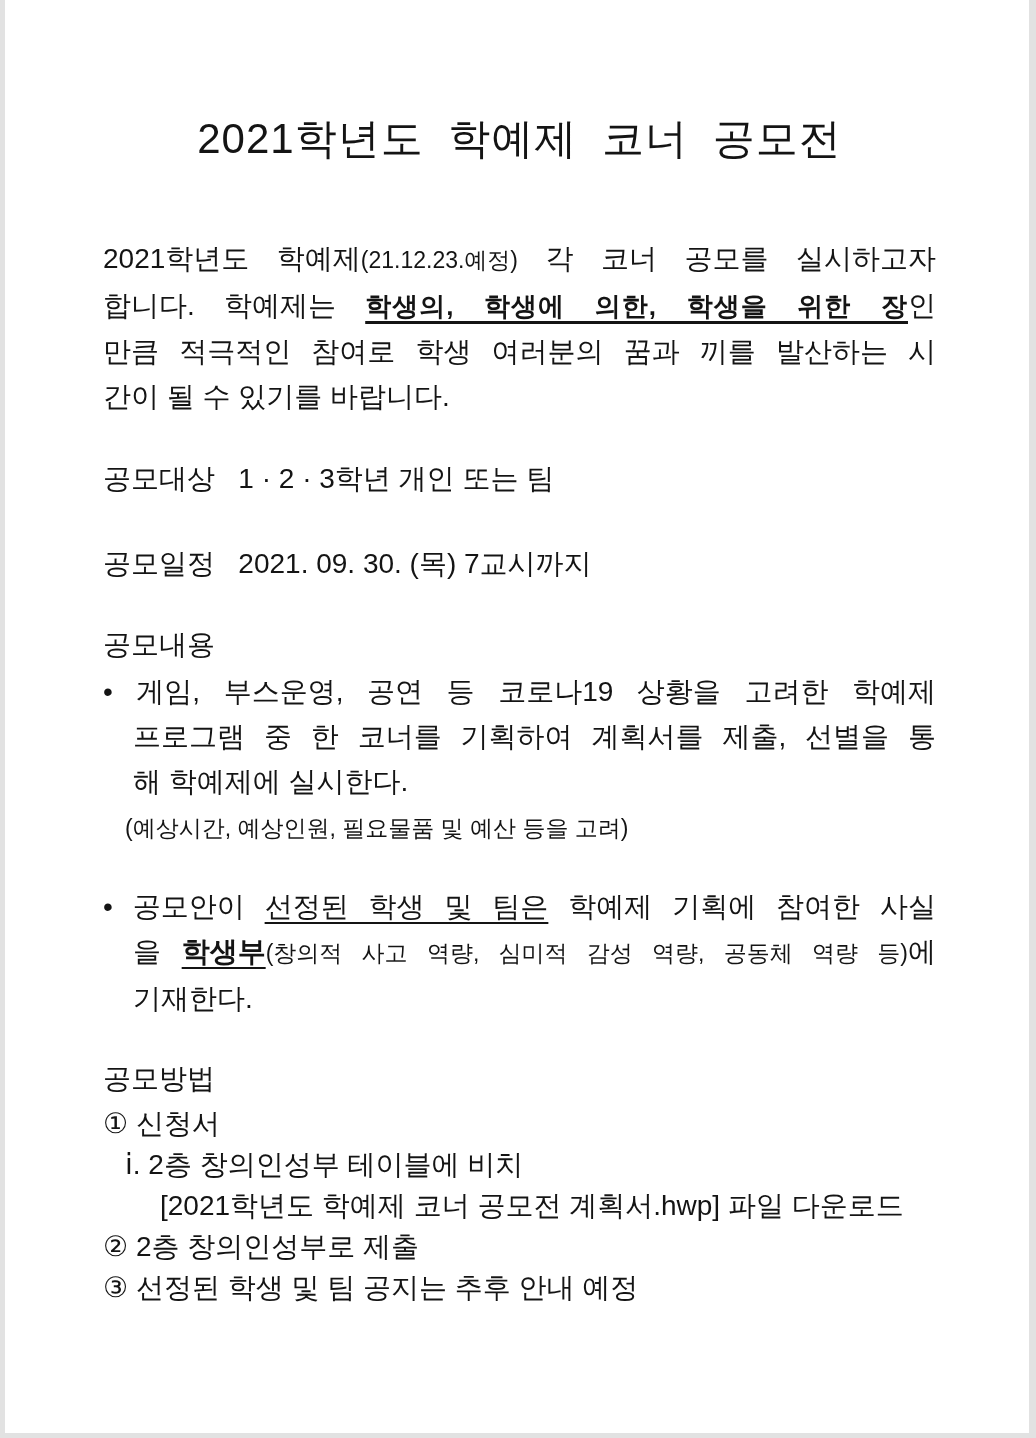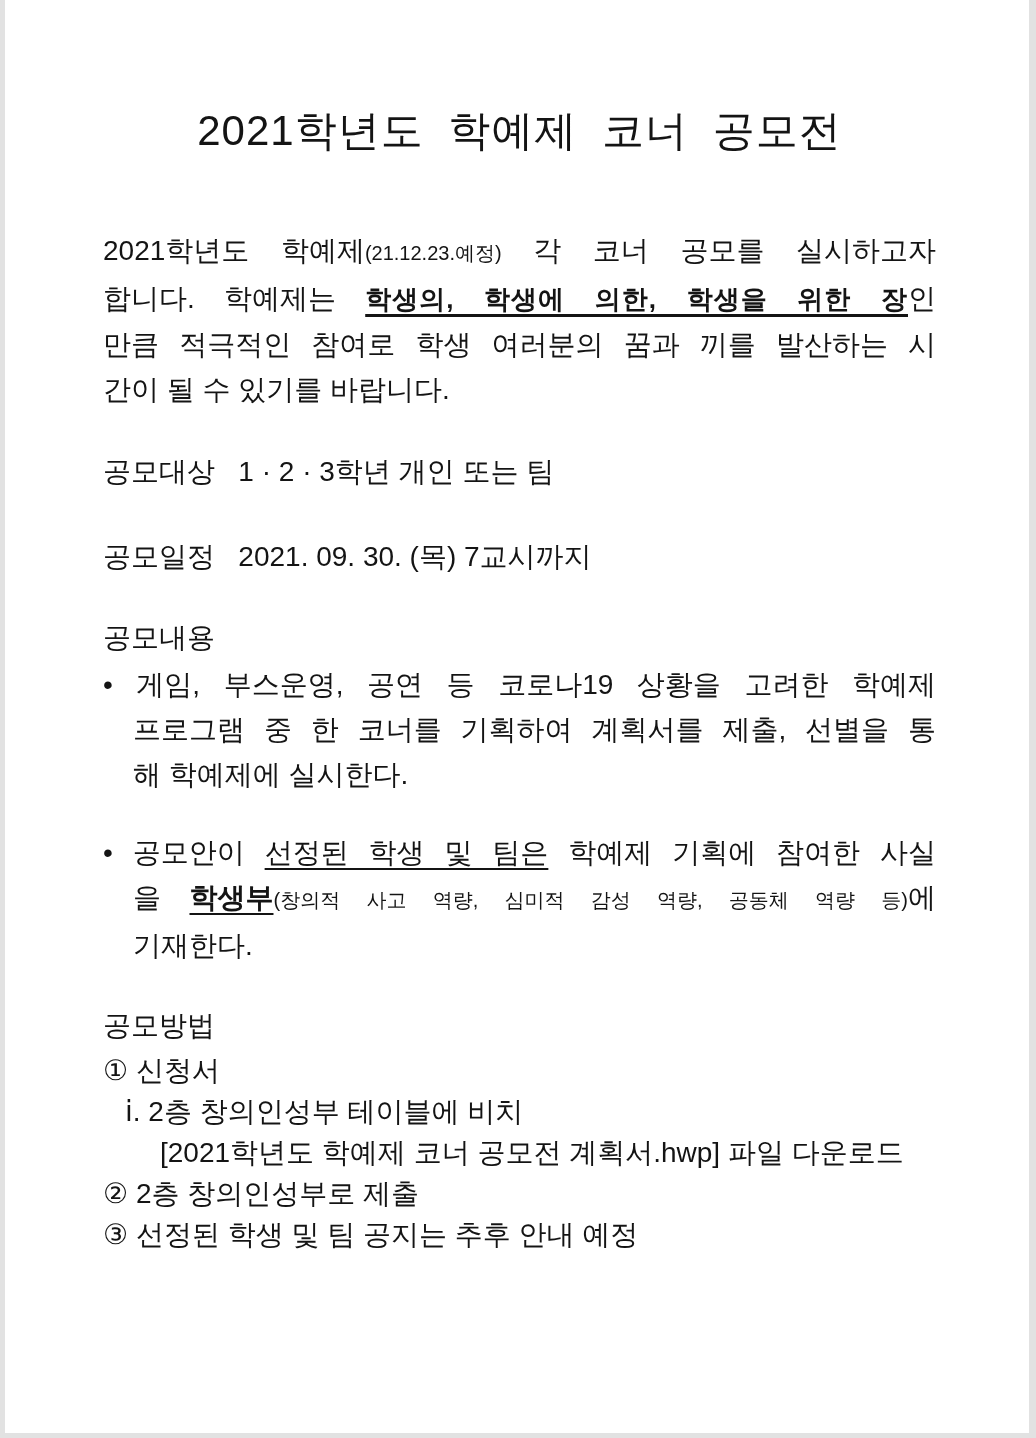--- a/index.html
+++ b/index.html
@@ -19,21 +19,21 @@
     position: absolute;
     background: #e2e2e2;
   }
   .edge-left   { left: 0; top: 0; width: 5px; height: 100%; }
   .edge-right  { right: 0; top: 0; width: 7px; height: 100%; }
   .edge-bottom { left: 0; bottom: 0; width: 100%; height: 5px; }
 
   .doc {
     position: absolute;
     left: 103px;
-    top: 0;
+    top: 8px;
     width: 833px;
   }
   .doc-title {
     margin: 106px 0 0 0;
     font-size: 42px;
     font-weight: 400;
     text-align: center;
     letter-spacing: 1px;
     word-spacing: 12px;
     line-height: 50px;
@@ -45,21 +45,21 @@
   }
   .block.tight { line-height: 41px; }
   .line { white-space: pre-wrap; }
   .line.j {
     text-align: justify;
     text-align-last: justify;
   }
   .line.hang { text-indent: -30px; }
 
   .run-n  { }
-  .run-sm { font-size: 20px; }
+  .run-sm { font-size: 23px; }
   .run-b  { font-weight: 400; }
   .run-u  {
     text-decoration: underline;
     text-underline-offset: 6px;
     text-decoration-thickness: 2px;
   }
   .run-bu {
     font-weight: 700;
     text-decoration: underline;
     text-underline-offset: 6px;
@@ -94,20 +94,23 @@
         <div class="line"><span class="run-b">공모일정</span><span class="run-n">   2021. 09. 30. (목) 7교시까지</span></div>
       </div>
       <div class="block" style="margin-top: 36px;">
         <div class="line"><span class="run-b">공모내용</span></div>
       </div>
       <div class="block" style="margin-top: 2px; padding-left: 30px;">
         <div class="line j hang"><span class="run-n">• 게임, 부스운영, 공연 등 코로나19 상황을 고려한 학예제</span></div>
         <div class="line j"><span class="run-n">프로그램 중 한 코너를 기획하여 계획서를 제출, 선별을 통</span></div>
         <div class="line"><span class="run-n">해 학예제에 실시한다.</span></div>
       </div>
+      <div class="block" style="padding-left: 22px;">
+        <div class="line"><span class="run-sm">(예상시간, 예상인원, 필요물품 및 예산 등을 고려)</span></div>
+      </div>
       <div class="block" style="margin-top: 33px; padding-left: 30px;">
         <div class="line j hang"><span class="run-n">• 공모안이 </span><span class="run-u">선정된 학생 및 팀은</span><span class="run-n"> 학예제 기획에 참여한 사실</span></div>
         <div class="line j"><span class="run-n">을 </span><span class="run-bu">학생부</span><span class="run-sm">(창의적 사고 역량, 심미적 감성 역량, 공동체 역량 등)</span><span class="run-n">에</span></div>
         <div class="line"><span class="run-n">기재한다.</span></div>
       </div>
       <div class="block" style="margin-top: 35px;">
         <div class="line"><span class="run-b">공모방법</span></div>
       </div>
       <div class="block tight" style="margin-top: 2px;">
         <div class="line"><span class="run-n">① 신청서</span></div>

